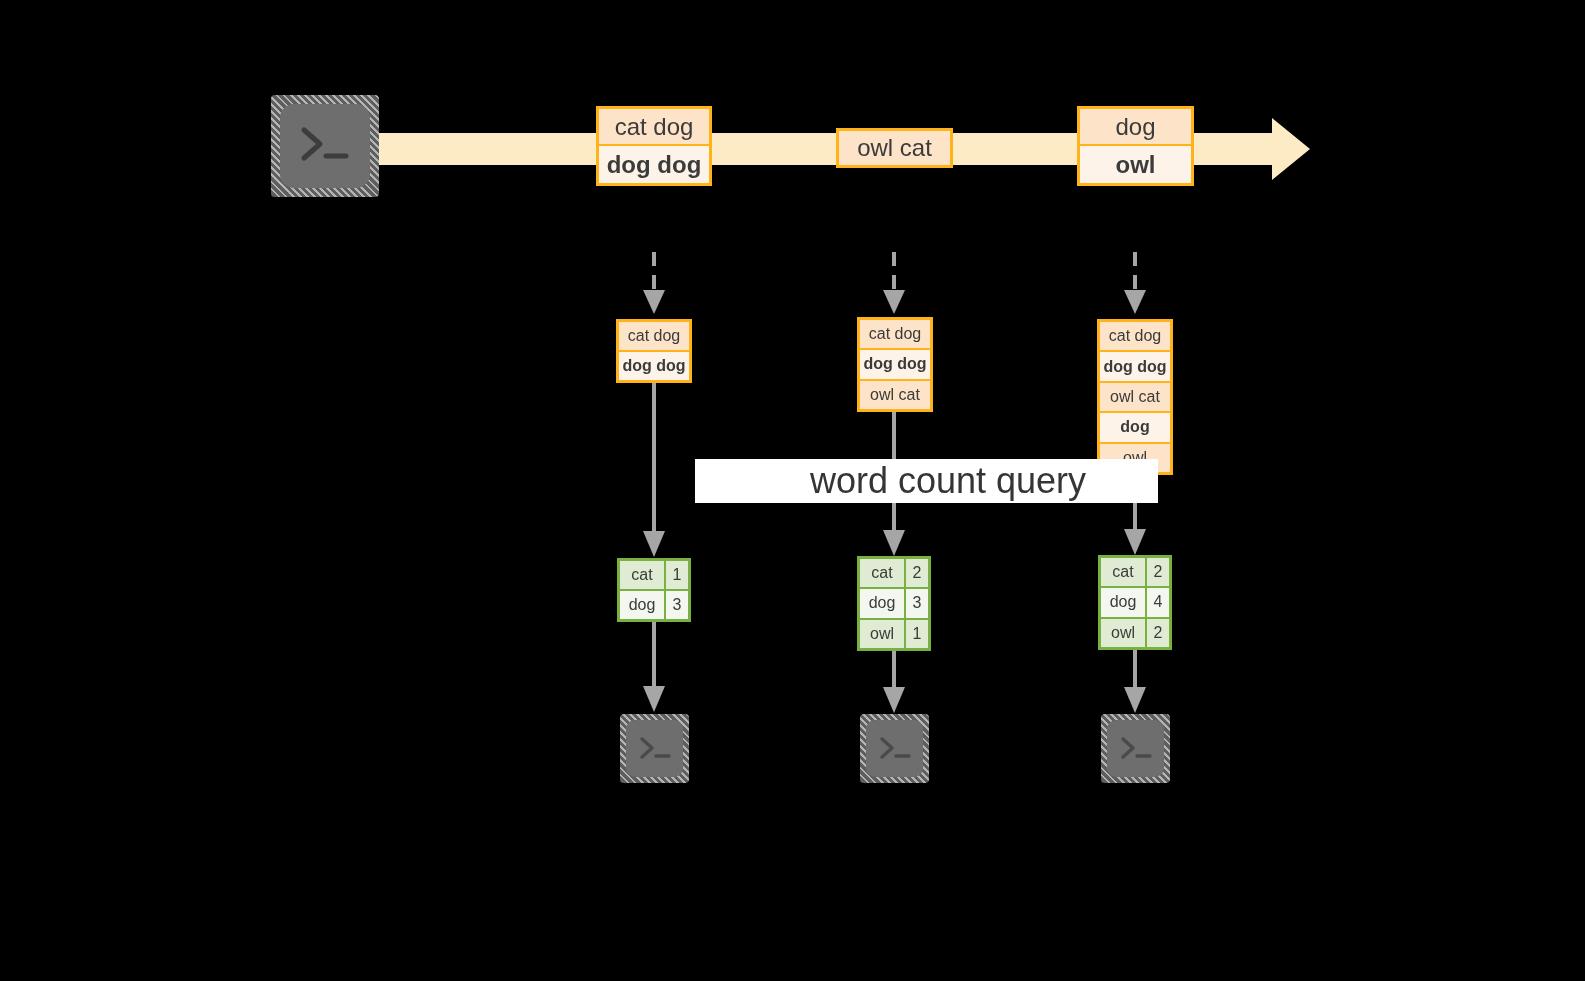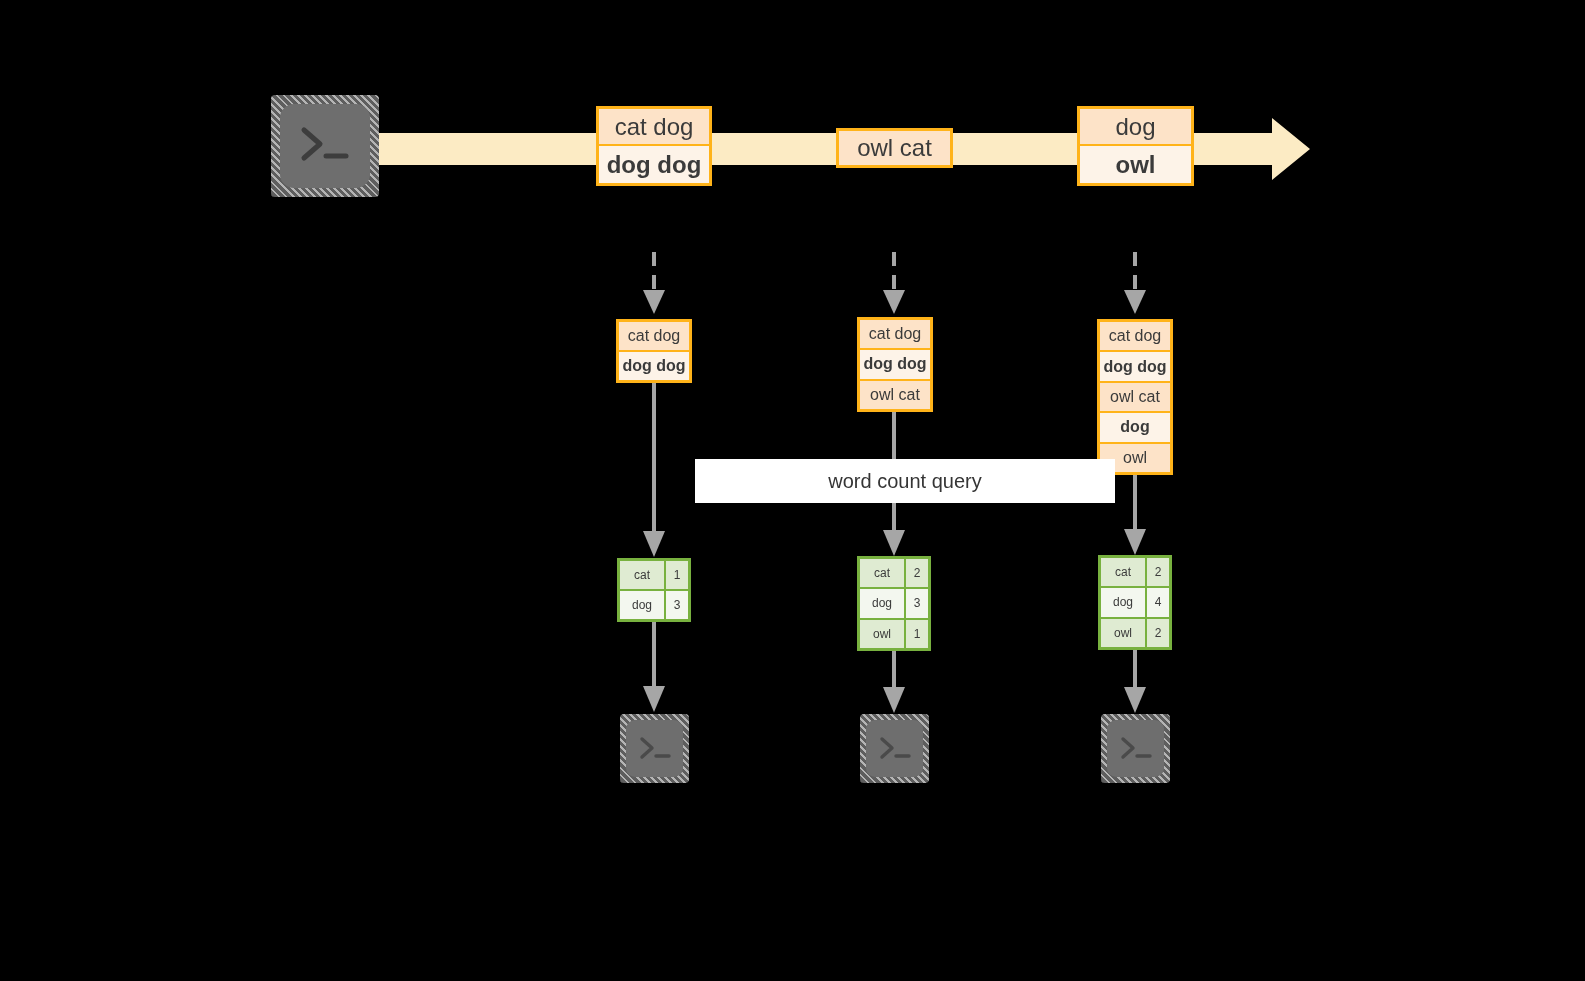--- a/index.html
+++ b/index.html
@@ -92,21 +92,21 @@
     display: flex;
     flex: 1 1 0;
     border-bottom: 2px solid #78B13F;
   }
   .restable .trow:last-child { border-bottom: none; }
   .restable .tcell {
     box-sizing: border-box;
     display: flex;
     align-items: center;
     justify-content: center;
-    font-size: 12px;
+    font-size: 16px;
     color: #3b3b3b;
     white-space: nowrap;
   }
   .restable .tcell.key {
     flex: 0 0 46px;
     border-right: 2px solid #78B13F;
   }
   .restable .tcell.val {
     flex: 1 1 auto;
   }
@@ -118,22 +118,23 @@
   .conn svg { display: block; }
 
   
   .query-band {
     position: absolute;
     background: #FFFFFF;
     display: flex;
     align-items: center;
     justify-content: center;
     color: #353535;
-    font-size: 20px;
+    font-size: 36px;
     white-space: nowrap;
+    padding-left: 43px;
   }
 </style>
 </head>
 <body>
 
 <div id="canvas">
 
   <div class="stream-arrow" style="left:372px; top:118px; width:940px; height:62px;">
     <svg width="940" height="62" viewBox="0 0 940 62">
       <path d="M0,15 L900,15 L900,0 L938,31 L900,62 L900,47 L0,47 Z" fill="#FCEBC4"></path>

